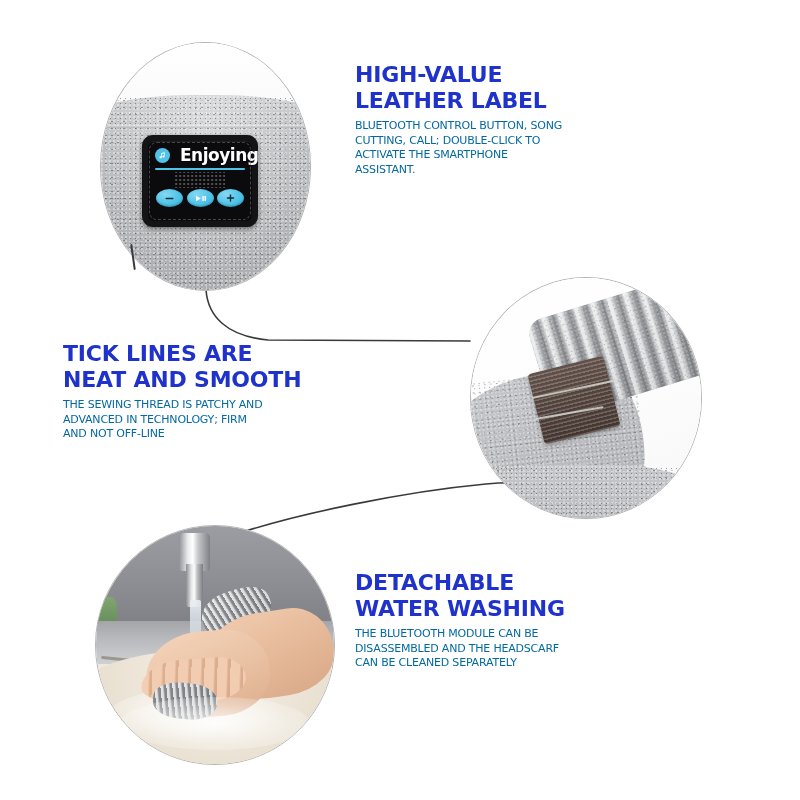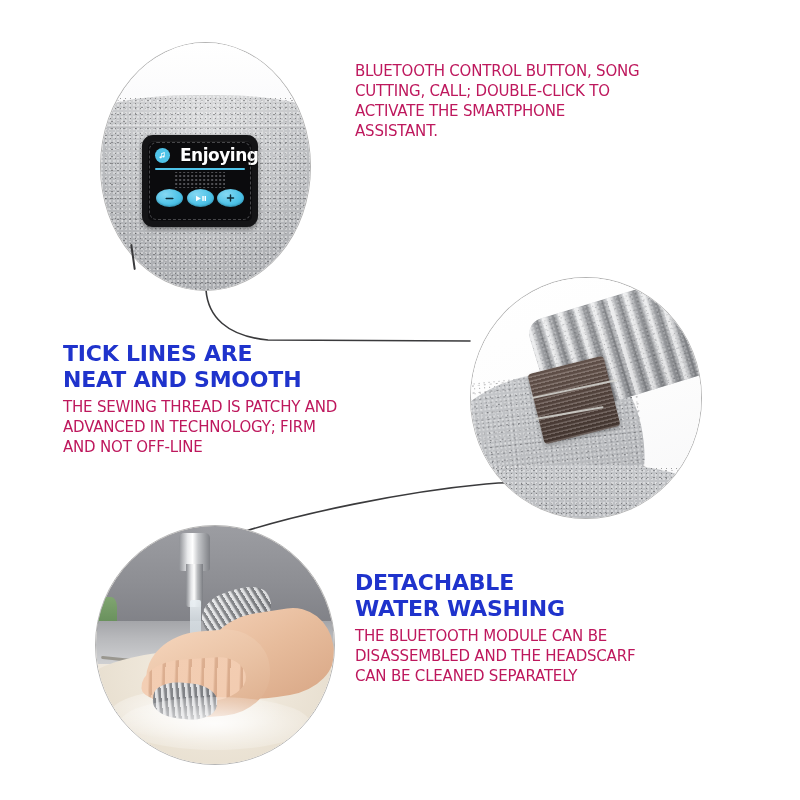--- a/index.html
+++ b/index.html
@@ -292,24 +292,24 @@
     color: #1f33cc;
     font-family: "DejaVu Sans", sans-serif;
     font-weight: 700;
     font-size: 22px;
     line-height: 1.18;
     letter-spacing: -0.2px;
     margin: 0 0 5px 0;
     white-space: pre-line;
   }
   .body-text {
-    color: #be185d;
+    color: #0369a1;
     font-family: "DejaVu Sans", sans-serif;
     font-weight: 400;
-    font-size: 15px;
+    font-size: 11px;
     line-height: 1.33;
     letter-spacing: -0.2px;
     margin: 0;
     white-space: pre-line;
   }
 
   #text-leather-label { left: 355px; top: 62px; width: 370px; }
   #text-tick-lines   { left: 63px;  top: 341px; width: 345px; }
   #text-water-washing{ left: 355px; top: 570px; width: 375px; }
 </style>
@@ -410,20 +410,22 @@
       <div class="c3-hand-front"></div>
       <div class="c3-fingers"></div>
       <div class="c3-cloth-bottom">
         <div class="cloth-rib"></div>
       </div>
       <div class="c3-foam"></div>
     </div>
   </div>
 
   <div class="text-block" id="text-leather-label">
+    <h2 class="heading">HIGH-VALUE
+LEATHER LABEL</h2>
     <p class="body-text">BLUETOOTH CONTROL BUTTON, SONG
 CUTTING, CALL; DOUBLE-CLICK TO
 ACTIVATE THE SMARTPHONE
 ASSISTANT.</p>
   </div>
 
   <div class="text-block" id="text-water-washing">
     <h2 class="heading">DETACHABLE
 WATER WASHING</h2>
     <p class="body-text">THE BLUETOOTH MODULE CAN BE

